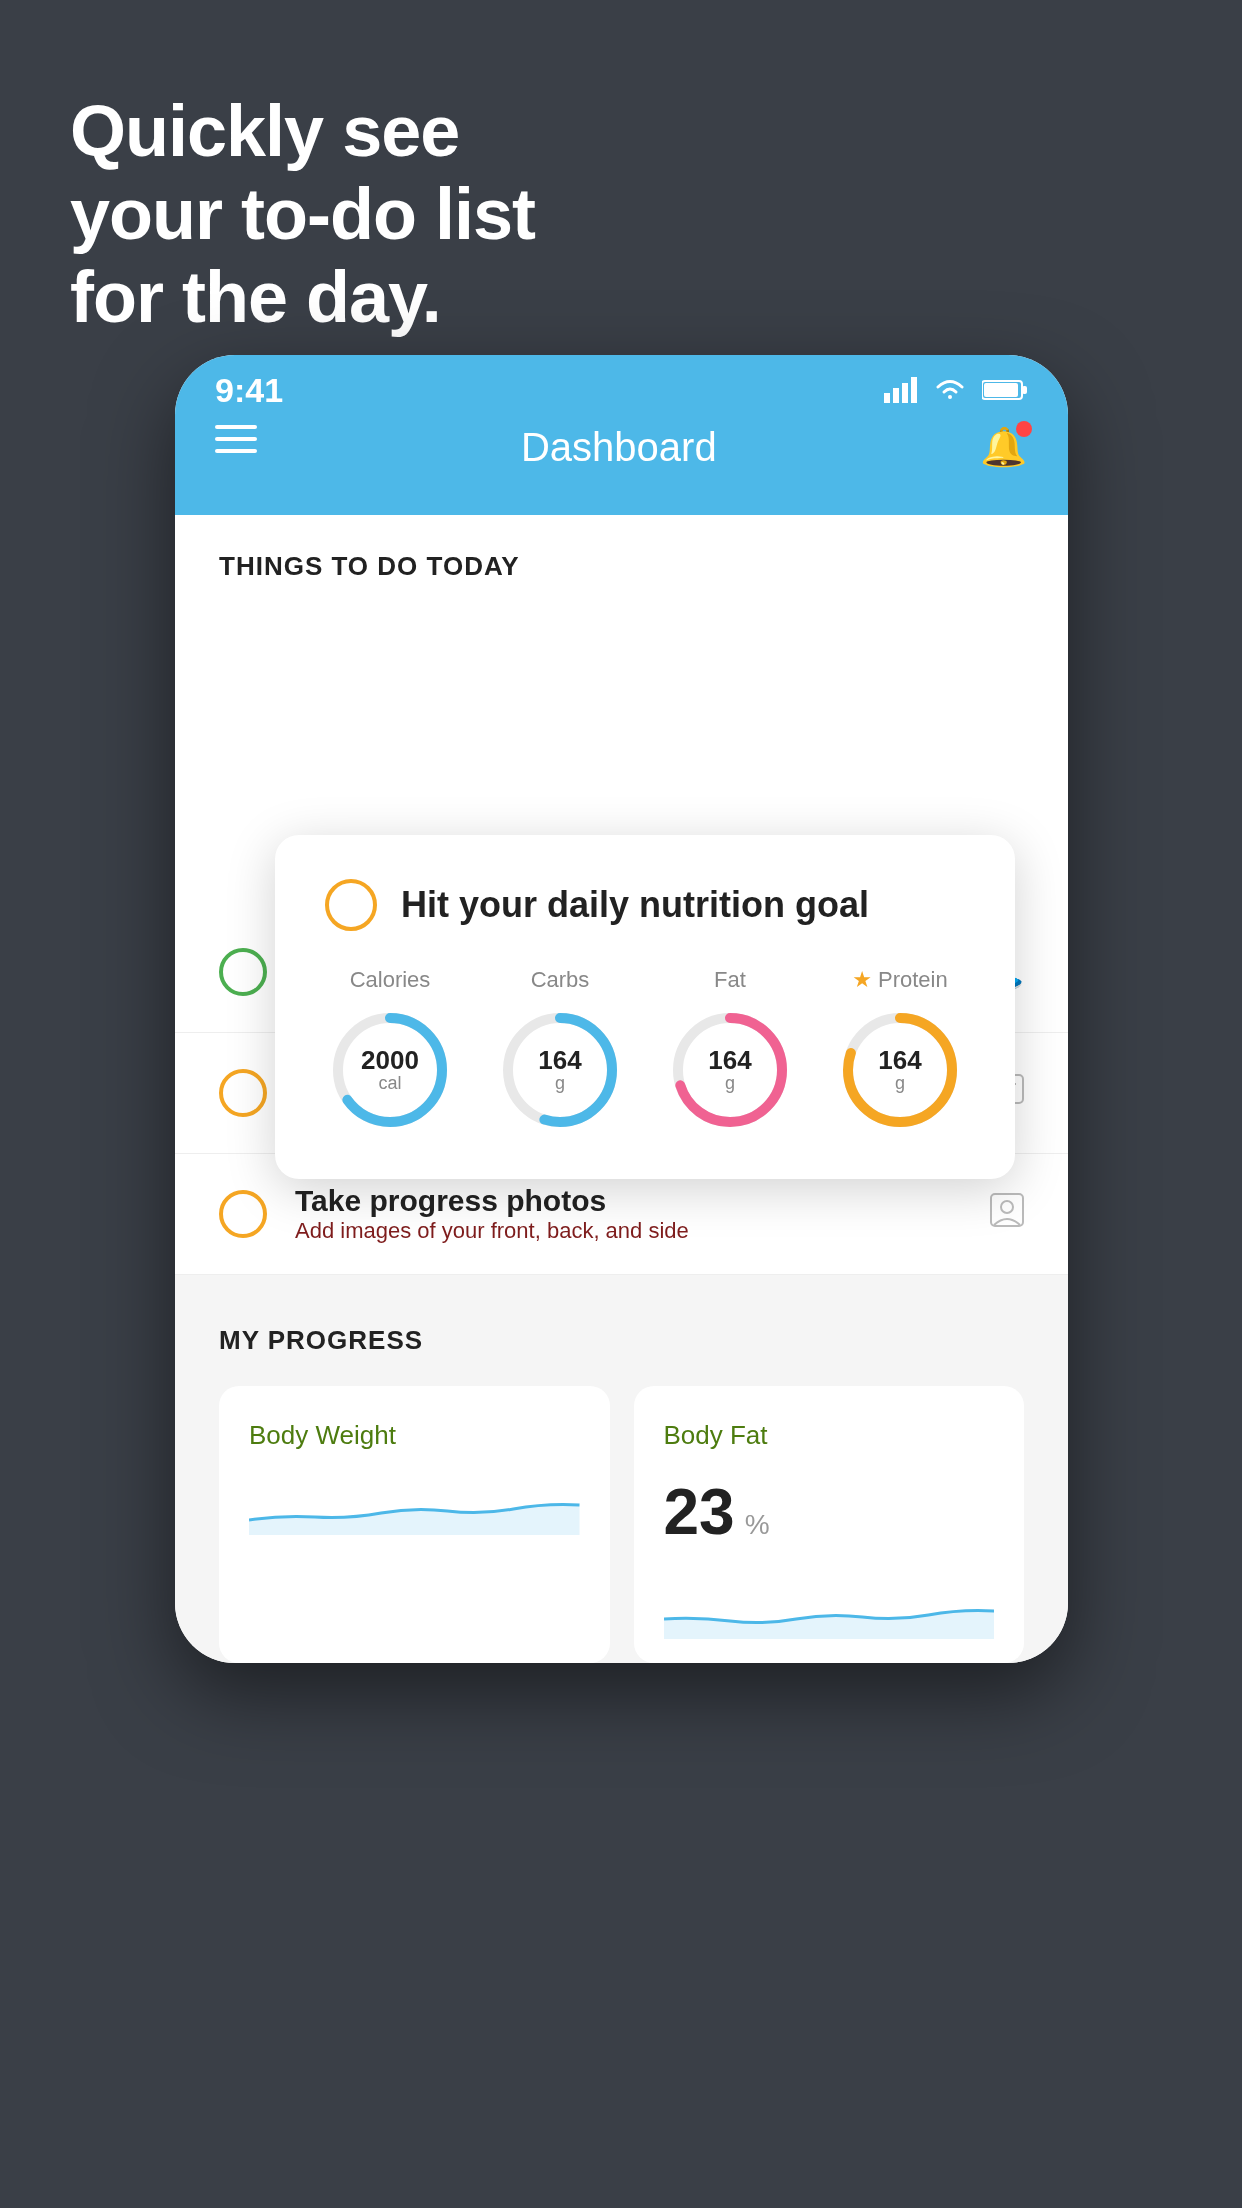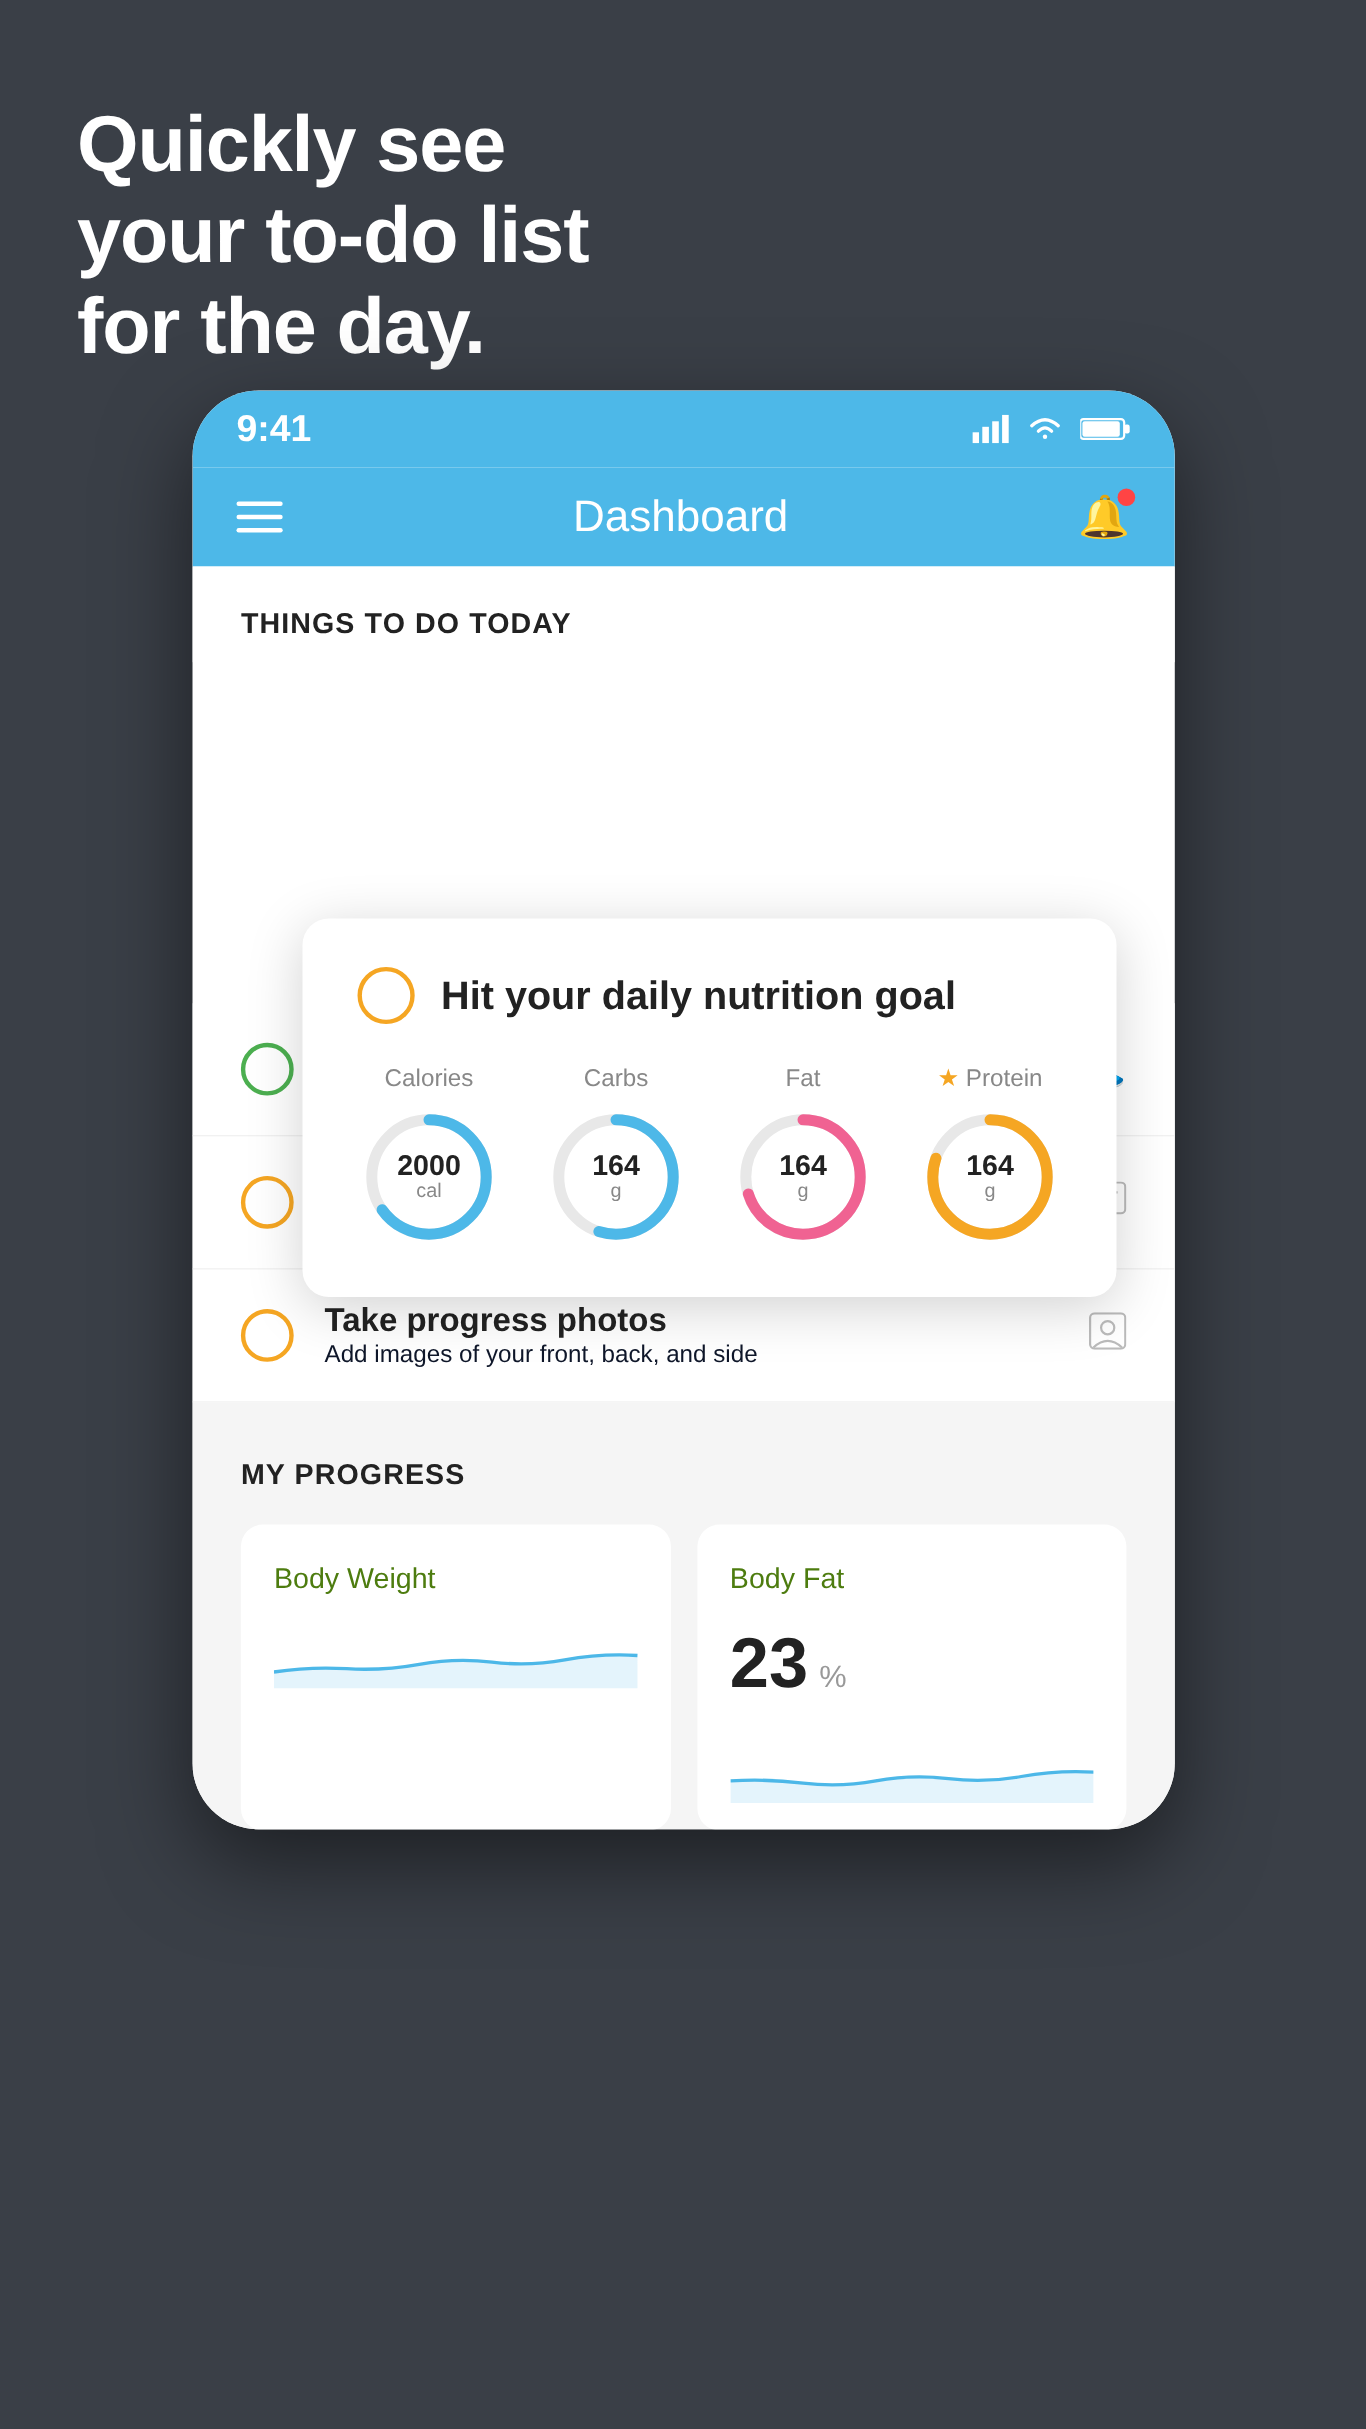--- a/index.html
+++ b/index.html
@@ -58,21 +58,21 @@
       gap: 14px;
       color: #ffffff;
       font-size: 28px;
     }
 
     
     .header {
       background: #4db8e8;
       height: 90px;
       display: flex;
-      align-items: center;
+      align-items: flex-start;
       justify-content: space-between;
       padding: 0 40px;
     }
     .hamburger {
       display: flex;
       flex-direction: column;
       gap: 8px;
     }
     .hamburger span {
       display: block;
@@ -229,21 +229,21 @@
     .todo-text {
       flex: 1;
     }
     .todo-title {
       font-size: 30px;
       font-weight: 600;
       color: #222;
     }
     .todo-sub {
       font-size: 22px;
-      color: #0f172a;
+      color: #7f1d1d;
       margin-top: 0;
     }
     .todo-icon {
       font-size: 32px;
       color: #bbb;
     }
 
     
     .progress-section {
       background: #f5f5f5;

